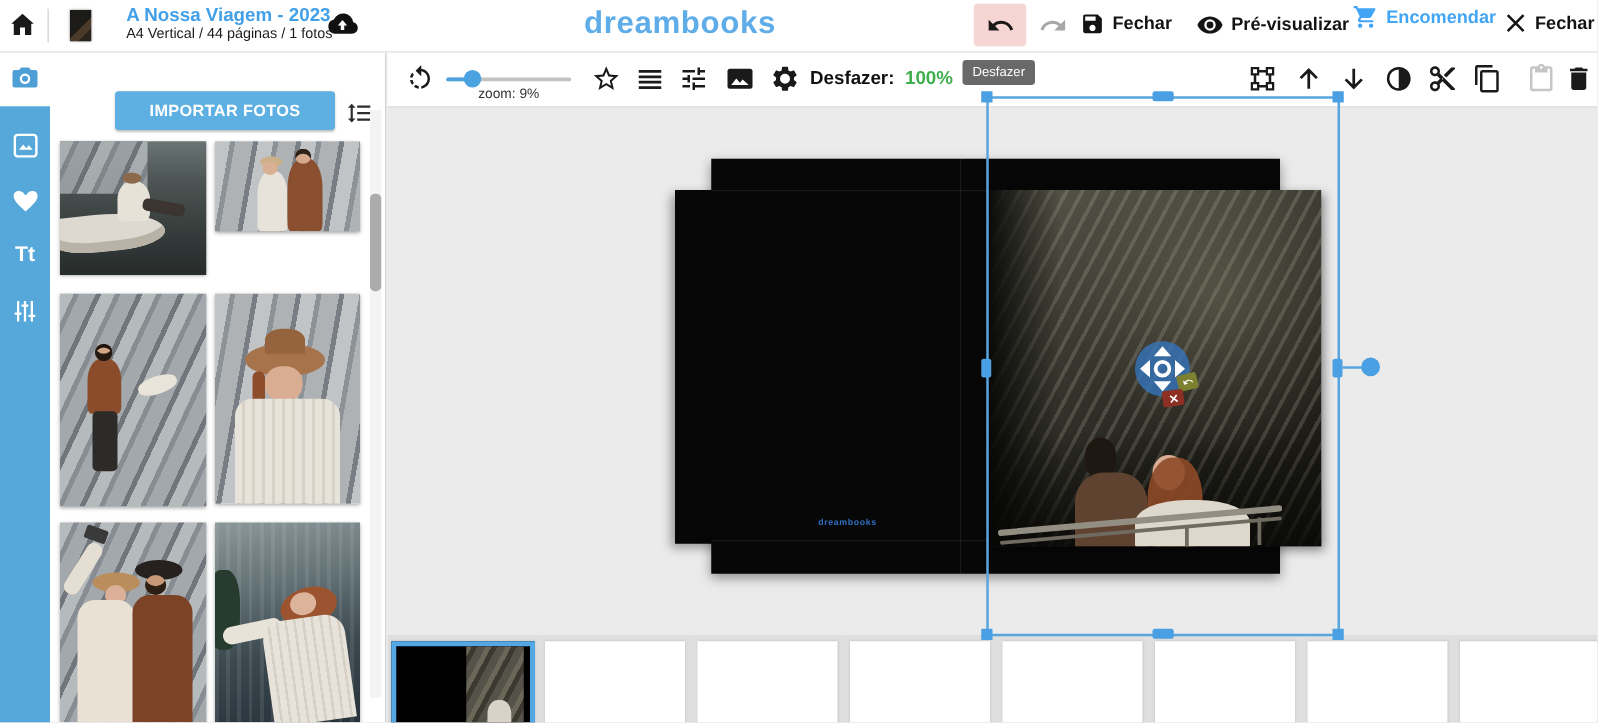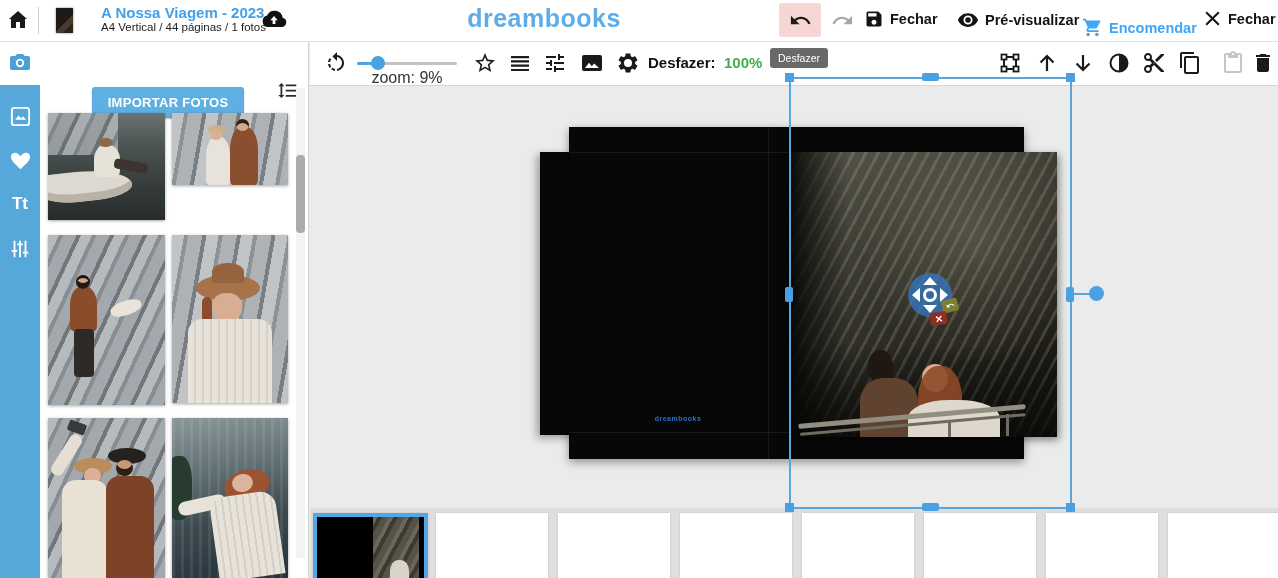--- a/index.html
+++ b/index.html
@@ -18,37 +18,37 @@
   .undo-wrap{position:absolute;left:779px;top:3px;width:42px;height:34px;background:#f6d6d3;
     border-radius:3px;display:flex;align-items:center;justify-content:center;cursor:pointer;}
   
   .rail{position:absolute;left:0;top:41px;width:40px;height:537px;background:#56a8da;z-index:20;}
   .rail-tab{position:absolute;left:0;width:40px;height:44px;display:flex;align-items:center;justify-content:center;cursor:pointer;}
   .rail-tab.active{background:#fff;}
   
   .panel{position:absolute;left:40px;top:41px;width:268px;height:537px;background:#fff;
     border-right:1px solid #d2d2d2;overflow:hidden;z-index:20;}
   .limit-text{position:absolute;left:0;top:8px;width:100%;text-align:center;font-size:12px;color:#6a6a6a;}
-  .import-btn{position:absolute;left:52px;top:46px;width:152px;height:31px;background:#5fb0e2;
+  .import-btn{position:absolute;left:52px;top:32px;width:176px;height:31px;background:#5fb0e2;
     color:#fff;font-size:13px;font-weight:bold;letter-spacing:.3px;border-radius:3px;
     display:flex;align-items:center;justify-content:center;cursor:pointer;box-shadow:0 1px 2px rgba(0,0,0,.25);}
   .pthumb{position:absolute;overflow:hidden;box-shadow:0 1px 3px rgba(0,0,0,.35);cursor:pointer;background:#b9bdbf;}
   .rock{background:repeating-linear-gradient(115deg,#b5babc 0 10px,#878d92 10px 14px,#a3a8ac 14px 26px,#70767c 26px 30px);}
   .rock2{background:repeating-linear-gradient(100deg,#c0c4c6 0 12px,#8d9297 12px 16px,#aeb2b5 16px 30px,#787e84 30px 34px);}
   .fig{position:absolute;}
   .scroll-track{position:absolute;left:256px;top:47px;width:9px;height:470px;background:#f3f3f3;}
   .scroll-thumb{position:absolute;left:256px;top:114px;width:9px;height:78px;background:#ababab;border-radius:4px;cursor:pointer;}
   
   .editbar{position:absolute;left:310px;top:41px;width:968px;height:44px;background:#fff;
     border-bottom:1px solid #d6d6d6;z-index:10;}
   .ebtn{position:absolute;top:10px;width:24px;height:24px;cursor:pointer;}
   .slider-track{position:absolute;left:47px;top:21px;width:100px;height:3px;background:#c2c2c2;border-radius:2px;}
   .slider-fill{position:absolute;left:47px;top:21px;width:20px;height:3px;background:#4aa2e0;border-radius:2px;}
   .slider-handle{position:absolute;left:61px;top:15px;width:14px;height:14px;border-radius:50%;background:#4aa2e0;cursor:pointer;}
-  .zoom-label{position:absolute;left:47px;top:28px;width:100px;text-align:center;font-size:16px;color:#333;}
+  .zoom-label{position:absolute;left:47px;top:28px;width:100px;text-align:center;font-size:11px;color:#333;}
   .q-label{position:absolute;left:338px;top:13px;font-size:15px;font-weight:bold;color:#111;}
   .q-value{position:absolute;left:414px;top:13px;font-size:15px;font-weight:bold;color:#3fae4c;}
   .tooltip{position:absolute;left:460px;top:7px;background:#696969;color:#fff;font-size:10.5px;
     padding:4px 8px;border-radius:3px;z-index:60;}
   
   .sheet{position:absolute;background:#070707;}
   .back-sheet{left:540px;top:152px;width:225px;height:283px;box-shadow:-3px 3px 8px rgba(0,0,0,.35);z-index:3;}
   .front-sheet{left:569px;top:127px;width:455px;height:332px;box-shadow:0 3px 9px rgba(0,0,0,.4);z-index:4;}
   .guide-v{position:absolute;left:199px;top:0;width:1px;height:332px;background:rgba(255,255,255,.08);}
   .guide-h1{position:absolute;left:0;top:25px;width:221px;height:1px;background:rgba(255,255,255,.07);}
@@ -128,21 +128,21 @@
         <path fill="#141414" d="M17 3H5c-1.11 0-2 .9-2 2v14c0 1.1.89 2 2 2h14c1.1 0 2-.9 2-2V7l-4-4zm-5 16c-1.66 0-3-1.34-3-3s1.34-3 3-3 3 1.34 3 3-1.34 3-3 3zm3-10H5V5h10v4z"></path>
       </svg>
     <span class="tb-label">Fechar</span>
   </div>
   <div class="tb-item" style="left:957px;top:9px;">
     <svg width="22" height="22" viewBox="0 0 24 24">
         <path fill="#141414" d="M12 4.5C7 4.5 2.7 7.6 1 12c1.7 4.4 6 7.5 11 7.5s9.3-3.1 11-7.5c-1.7-4.4-6-7.5-11-7.5zm0 12.5a5 5 0 1 1 0-10 5 5 0 0 1 0 10zm0-8a3 3 0 1 0 0 6 3 3 0 0 0 0-6z"></path>
       </svg>
     <span class="tb-label">Pré-visualizar</span>
   </div>
-  <div class="tb-item" style="left:1082px;top:17px;">
+  <div class="tb-item" style="left:1082px;top:3px;">
     <svg width="21" height="21" viewBox="0 0 24 24">
         <path fill="#42a5f5" d="M7 18c-1.1 0-2 .9-2 2s.9 2 2 2 2-.9 2-2-.9-2-2-2zM1 2v2h2l3.6 7.6-1.35 2.45c-.16.28-.25.61-.25.95 0 1.1.9 2 2 2h12v-2H7.42c-.14 0-.25-.11-.25-.25l.03-.12.9-1.63h7.45c.75 0 1.41-.41 1.75-1.03l3.58-6.49A1 1 0 0 0 20 4H5.21l-.94-2H1zm16 16c-1.1 0-2 .9-2 2s.9 2 2 2 2-.9 2-2-.9-2-2-2z"></path>
       </svg>
     <span class="tb-label blue">Encomendar</span>
   </div>
   <div class="tb-item" style="left:1203px;top:9px;">
     <svg width="19" height="19" viewBox="0 0 24 24">
         <path stroke="#141414" stroke-width="2.6" d="M4 4 20 20 M20 4 4 20" fill="none"></path>
       </svg>
     <span class="tb-label">Fechar</span>

